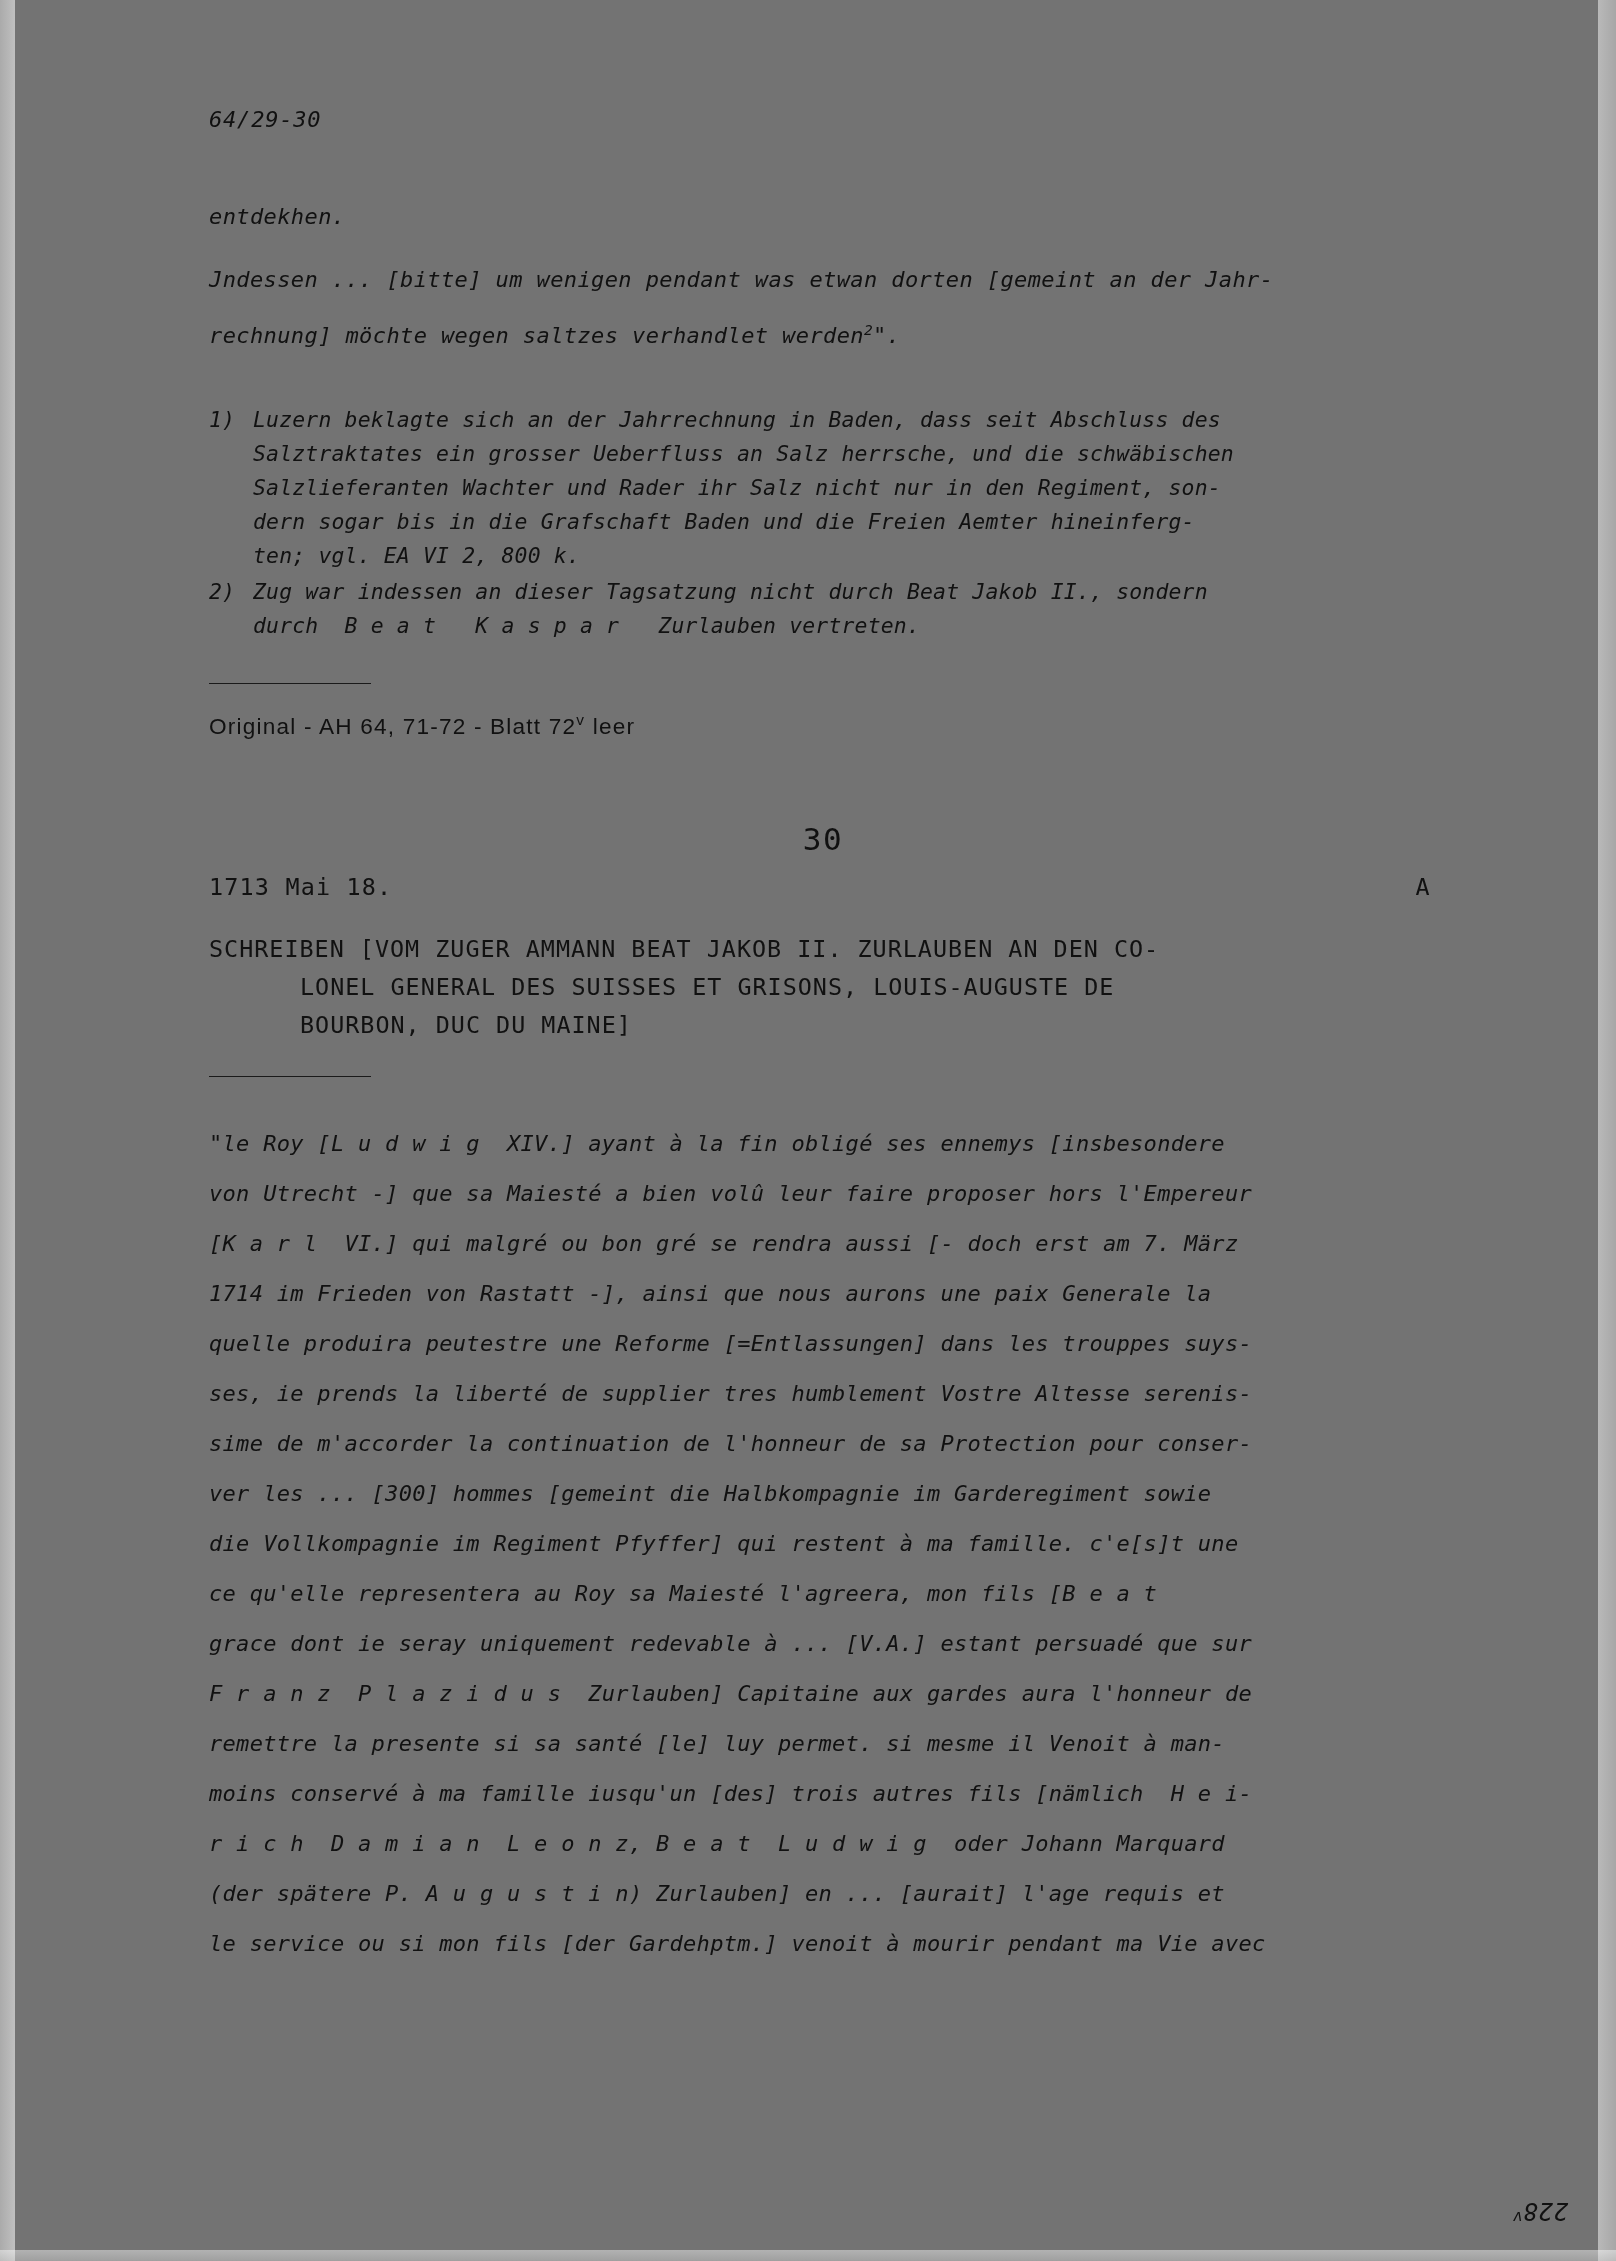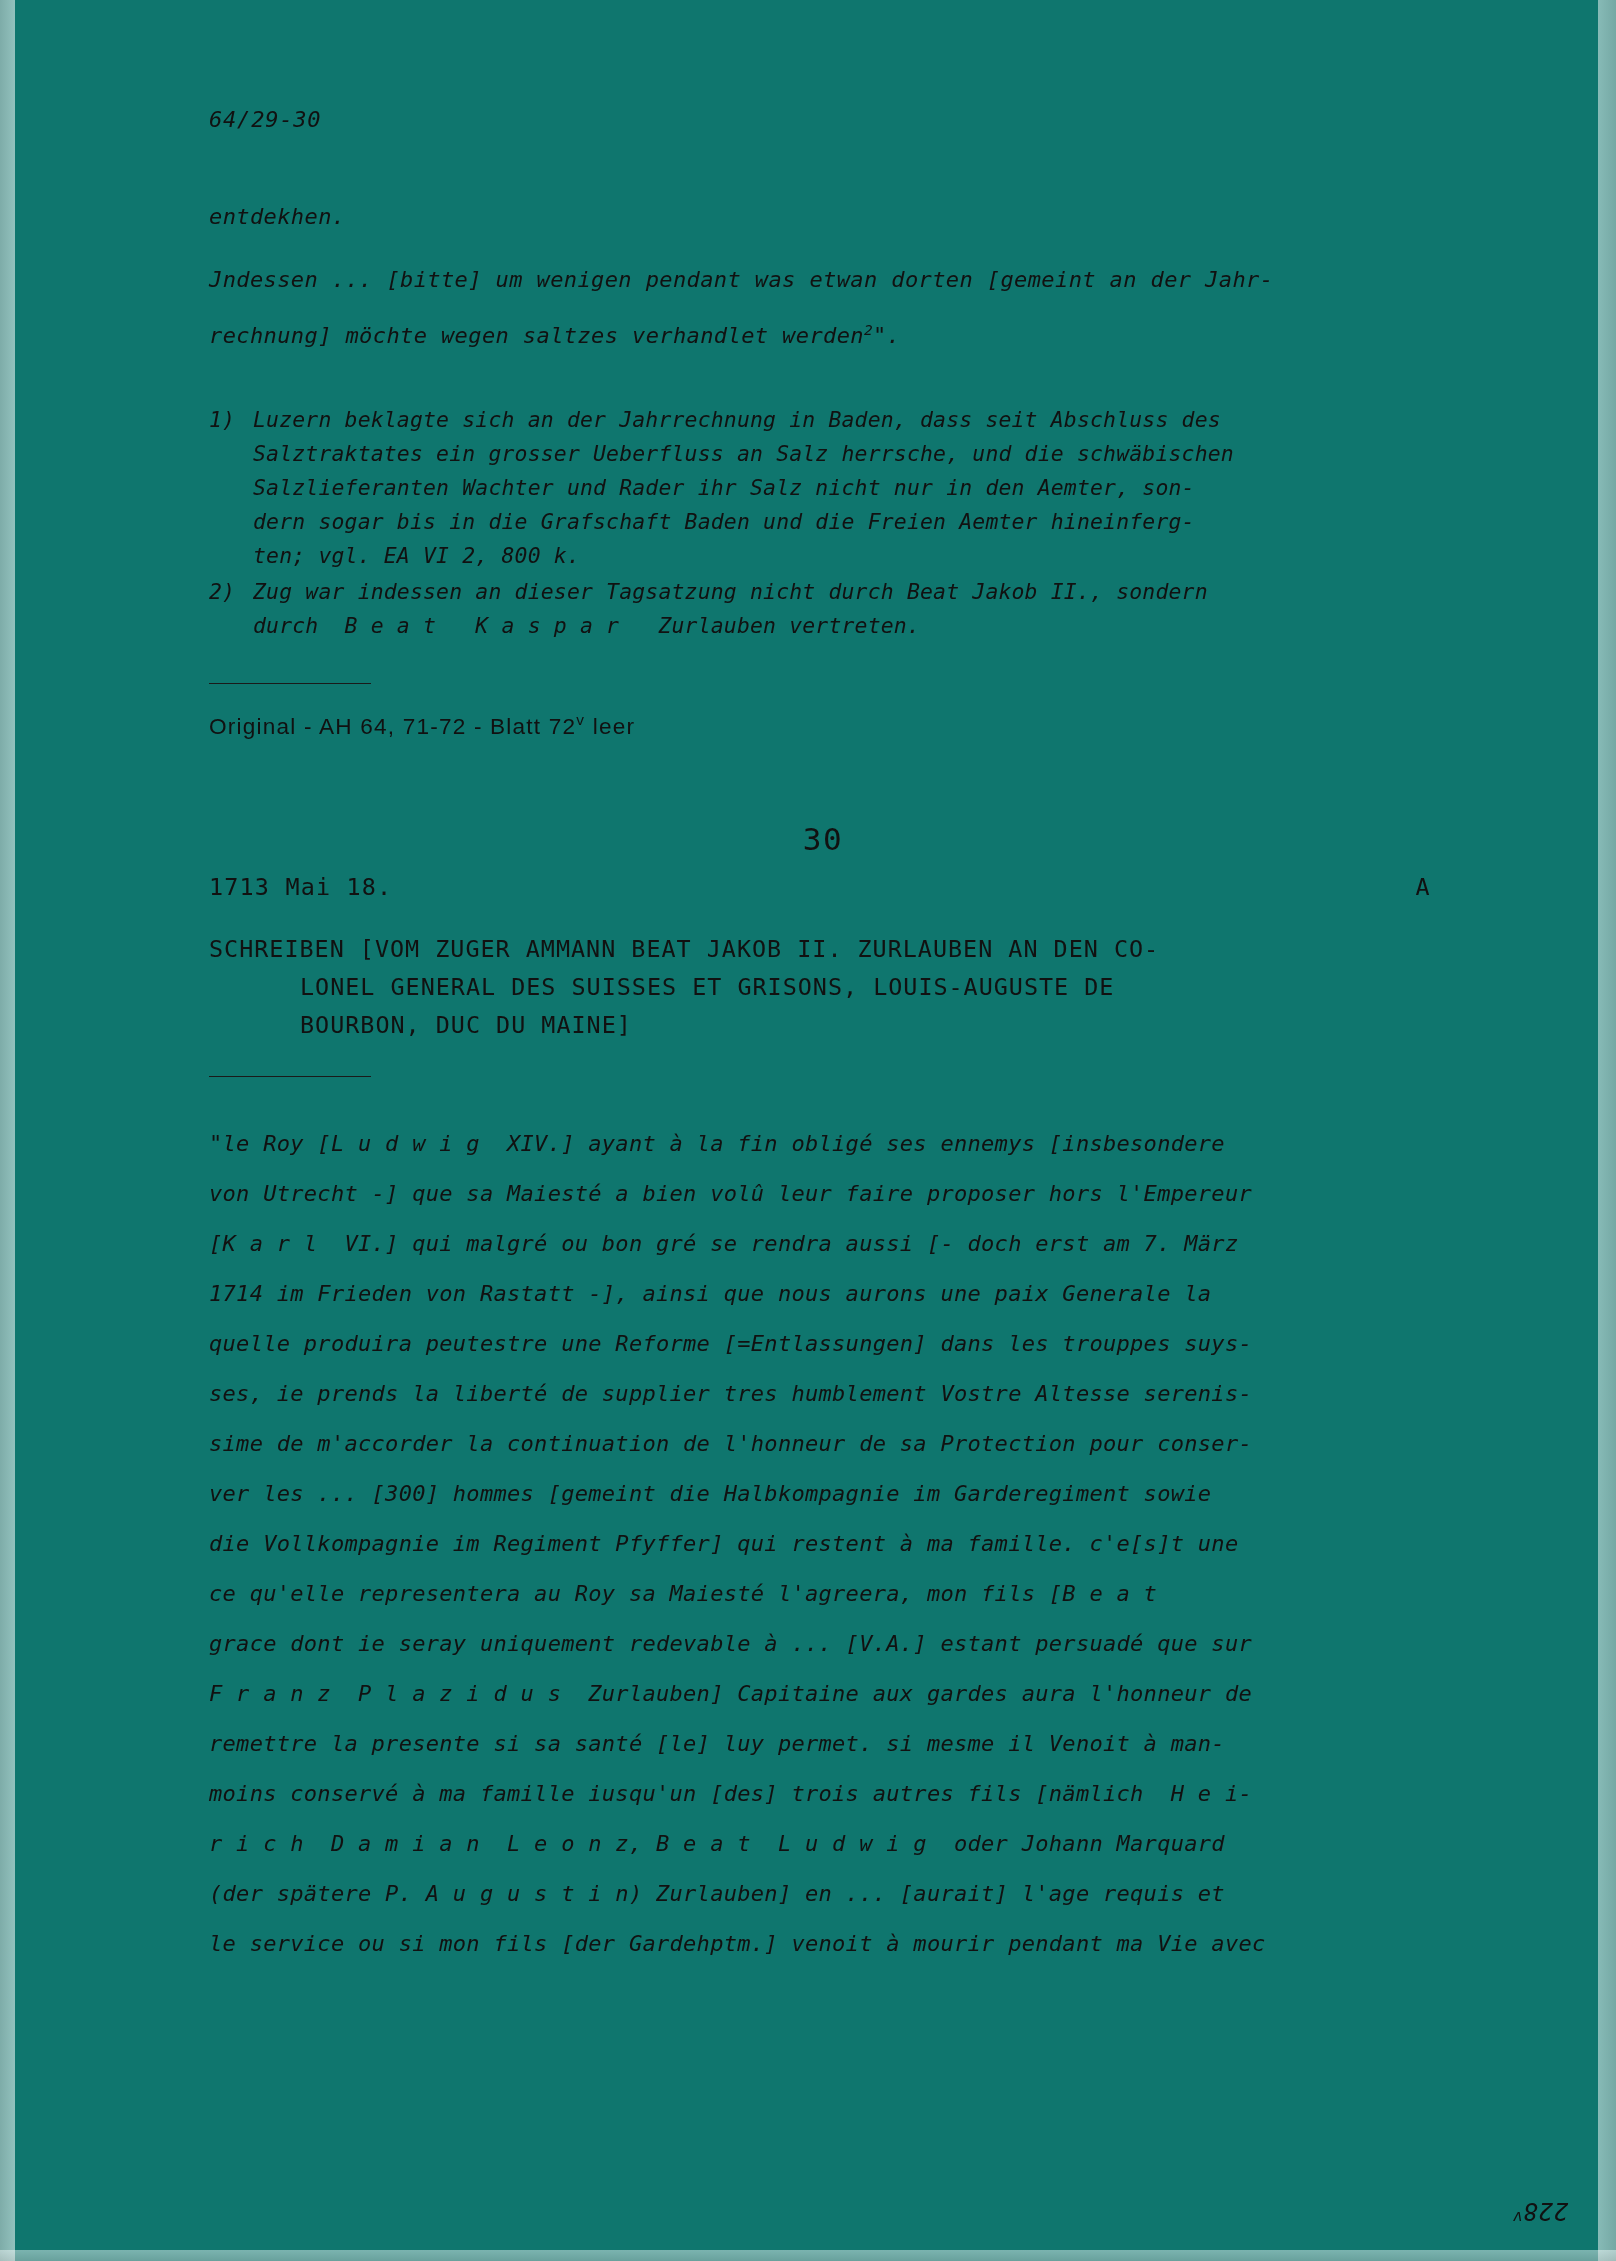--- a/index.html
+++ b/index.html
@@ -13,21 +13,21 @@
     position: relative;
     font-family: "DejaVu Sans Mono", monospace;
     color: #111111;
     overflow: hidden;
   }
   .page {
     position: absolute;
     left: 0; top: 0;
     width: 1616px;
     height: 2261px;
-    background: #0f766e;
+    background: #737373;
   }
   
   .scan-edge-left {
     position: absolute;
     left: 0; top: 0;
     width: 14.5px; height: 2261px;
     background: linear-gradient(to right, #d8d8d8, #ffffff);
     opacity: .55;
   }
   .scan-edge-right {
@@ -189,21 +189,21 @@
       <span>rechnung] möchte wegen saltzes verhandlet werden</span><span class="sup">2</span><span>".</span>
     </div>
 
     <div class="notes">
 
       <div class="note">
         <div class="note-num">1)</div>
         <div class="note-body">
           <div>Luzern beklagte sich an der Jahrrechnung in Baden, dass seit Abschluss des</div>
           <div>Salztraktates ein grosser Ueberfluss an Salz herrsche, und die schwäbischen</div>
-          <div>Salzlieferanten Wachter und Rader ihr Salz nicht nur in den Aemter, son-</div>
+          <div>Salzlieferanten Wachter und Rader ihr Salz nicht nur in den Regiment, son-</div>
           <div>dern sogar bis in die Grafschaft Baden und die Freien Aemter hineinferg-</div>
           <div>ten; vgl. EA VI 2, 800 k.</div>
         </div>
       </div>
 
       <div class="note">
         <div class="note-num">2)</div>
         <div class="note-body">
           <div>Zug war indessen an dieser Tagsatzung nicht durch Beat Jakob II., sondern</div>
           <div style="white-space: pre;">durch  B e a t   K a s p a r   Zurlauben vertreten.</div>

